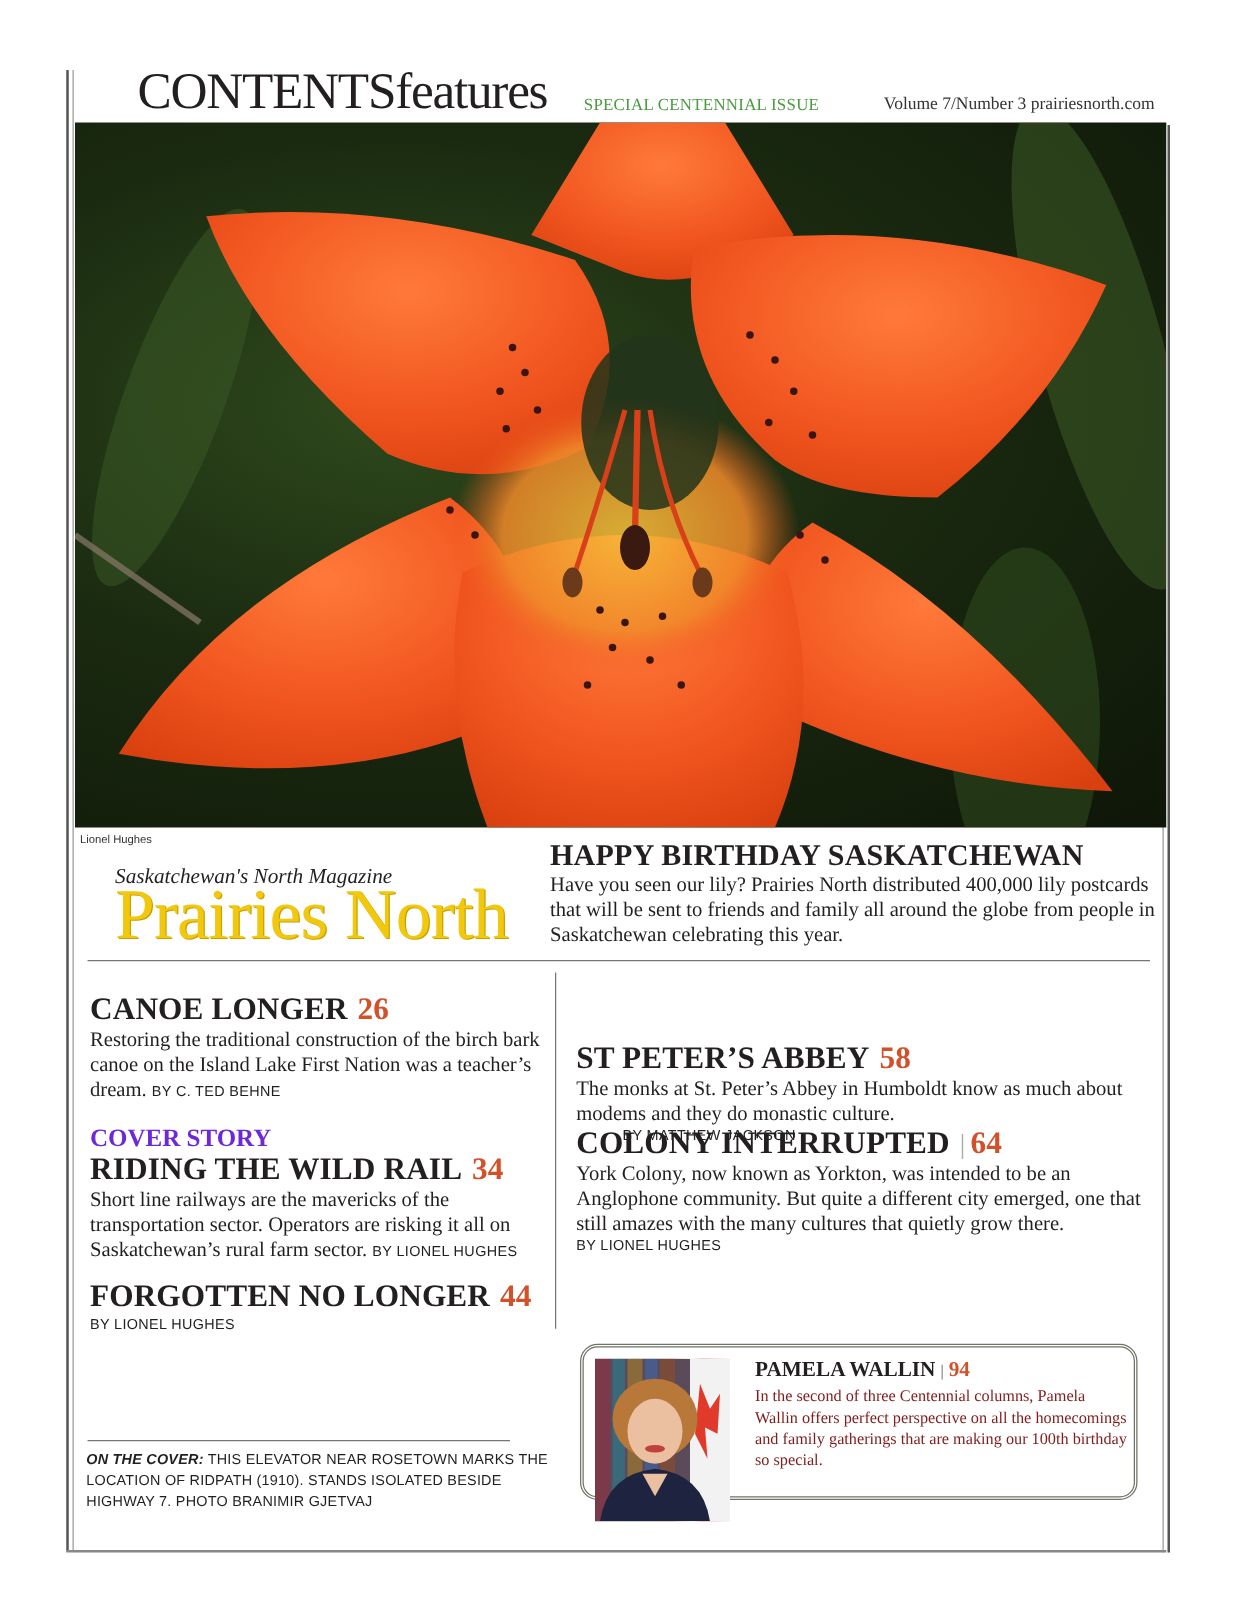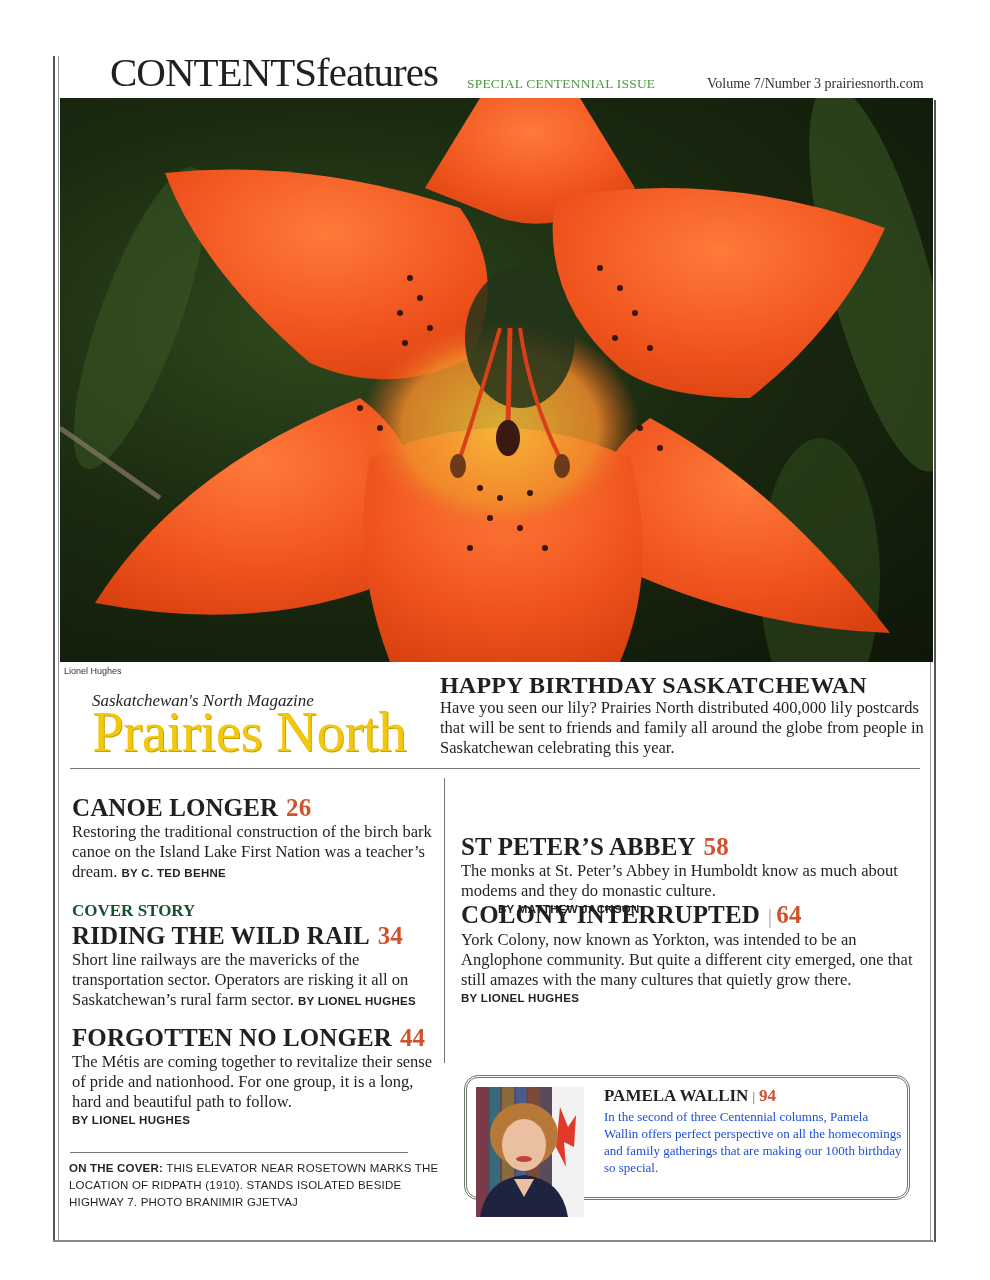--- a/index.html
+++ b/index.html
@@ -34,44 +34,44 @@
     text-shadow: 1px 1px 0 #c9a000; }
 
   
   .bday-head { position: absolute; left: 440px; top: 672px; font-size: 24px; font-weight: bold; letter-spacing: 0.2px; }
   .bday-body { position: absolute; left: 440px; top: 698px; width: 492px; font-size: 16.5px; line-height: 20px; color: #231f20; }
   .rule-top { position: absolute; left: 70px; top: 768px; width: 850px; height: 1px; background: #777; }
   .col-divider { position: absolute; left: 444px; top: 778px; width: 1px; height: 285px; background: #777; }
 
   
   .article { position: absolute; }
-  .art-kicker { font-size: 17px; font-weight: bold; color: #14532d; line-height: 22px; }
+  .art-kicker { font-size: 20px; font-weight: bold; color: #6d28d9; line-height: 22px; }
   .art-title { font-size: 25px; font-weight: bold; line-height: 28px; letter-spacing: 0.1px; }
   .art-page { color: #d0512a; font-weight: bold; margin-left: 8px; }
   .art-page.pipe::before { content: "|"; color: #aaa; font-weight: normal; margin-right: 4px; font-size: 22px; }
   .art-desc { font-size: 16.5px; line-height: 20px; color: #231f20; }
-  .byline { font-family: "Liberation Sans", "DejaVu Sans", sans-serif; font-weight: bold; font-size: 11.5px;
+  .byline { font-family: "Liberation Sans", "DejaVu Sans", sans-serif; font-weight: normal; font-size: 11.5px;
     letter-spacing: 0.3px; color: #231f20; }
 
   
   .cover-rule { position: absolute; left: 70px; top: 1152px; width: 338px; height: 1px; background: #777; }
   .cover-note { position: absolute; left: 69px; top: 1160px; width: 370px; font-family: "Liberation Sans", sans-serif;
     font-size: 11.5px; line-height: 17px; color: #231f20; letter-spacing: 0.2px; }
-  .cover-note b { font-weight: bold; }
+  .cover-note b { font-weight: bold; font-style: italic; }
 
   
   .col-box { position: absolute; left: 464px; top: 1075px; width: 446px; height: 125px;
     border: 3px double #6e7466; border-radius: 14px; background: #fff; }
   .col-photo { position: absolute; left: 476px; top: 1087px; width: 108px; height: 130px; overflow: hidden;
     background: linear-gradient(90deg, #6a4a5a 0%, #4a6a7a 30%, #7a4a4a 55%, #f2f2f2 72%, #e03a2a 80%, #f2f2f2 100%); }
   .col-photo svg { width: 100%; height: 100%; display: block; }
   .col-head { position: absolute; left: 604px; top: 1086px; font-size: 17px; font-weight: bold; }
   .col-head .art-page { margin-left: 4px; }
   .col-head .sep { color: #555; font-weight: normal; margin: 0 4px; font-size: 13px; }
-  .col-body { position: absolute; left: 604px; top: 1108px; width: 300px; font-size: 13px; line-height: 17px; color: #1d4ed8; }
+  .col-body { position: absolute; left: 604px; top: 1108px; width: 300px; font-size: 13px; line-height: 17px; color: #7f1d1d; }
 </style>
 </head>
 <body>
 
 <div class="frame-left"></div>
 <div class="frame-right"></div>
 <div class="frame-bottom"></div>
 
 <div class="hdr-title">CONTENTSfeatures</div>
 <div class="hdr-special">SPECIAL CENTENNIAL ISSUE</div>
@@ -168,21 +168,20 @@
   <div class="art-desc">
     <span>Short line railways are the mavericks of the transportation sector. Operators are risking it all on Saskatchewan’s rural farm sector.</span>
     <span class="byline">BY LIONEL HUGHES</span>
   </div>
 </div>
 
 <div class="article" style="left:72px; top:1024px; width:366px;">
   <div class="art-title">
     <span>FORGOTTEN NO LONGER</span><span class="art-page">44</span>
   </div>
-  <div class="art-desc">The Métis are coming together to revitalize their sense of pride and nationhood. For one group, it is a long, hard and beautiful path to follow.</div>
   <div class="byline" style="margin-top:2px;">BY LIONEL HUGHES</div>
 </div>
 
 <div class="article" style="left:461px; top:797px; width:460px;margin-top:36px;">
   <div class="art-title">
     <span>ST PETER’S ABBEY</span><span class="art-page">58</span>
   </div>
   <div class="art-desc">The monks at St. Peter’s Abbey in Humboldt know as much about modems and they do monastic culture.</div>
   <div class="byline" style="margin-top:2px;padding-left:37px;">BY MATTHEW JACKSON</div>
 </div>

